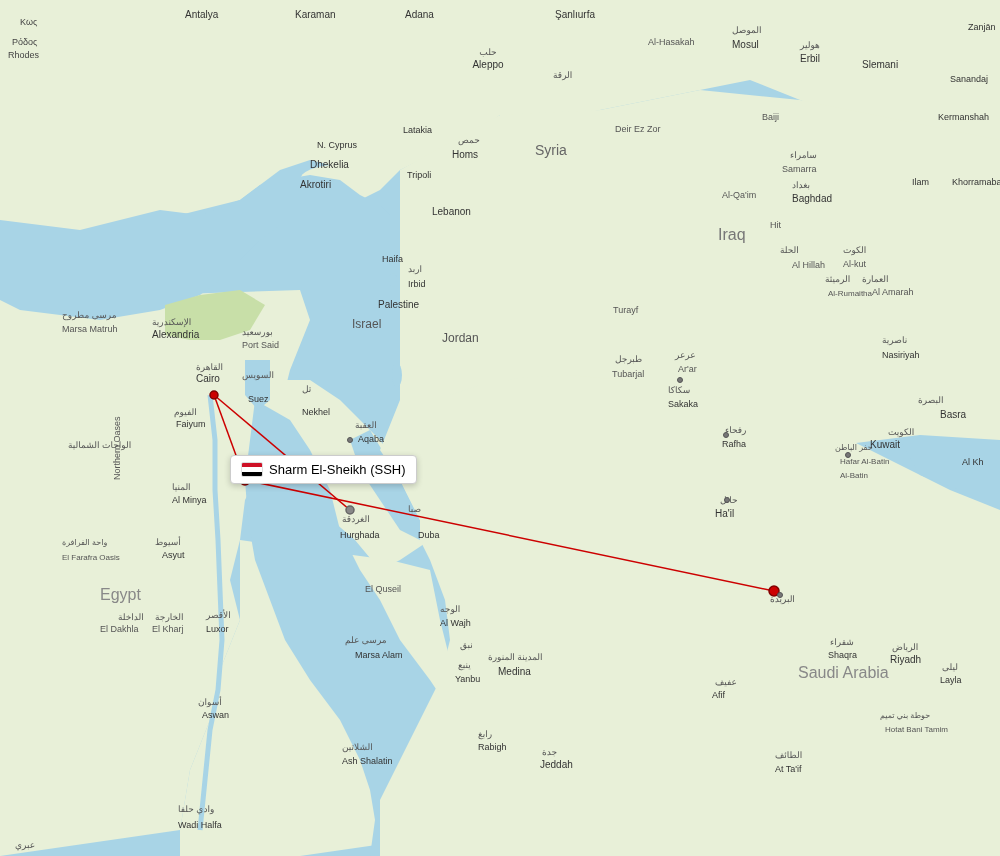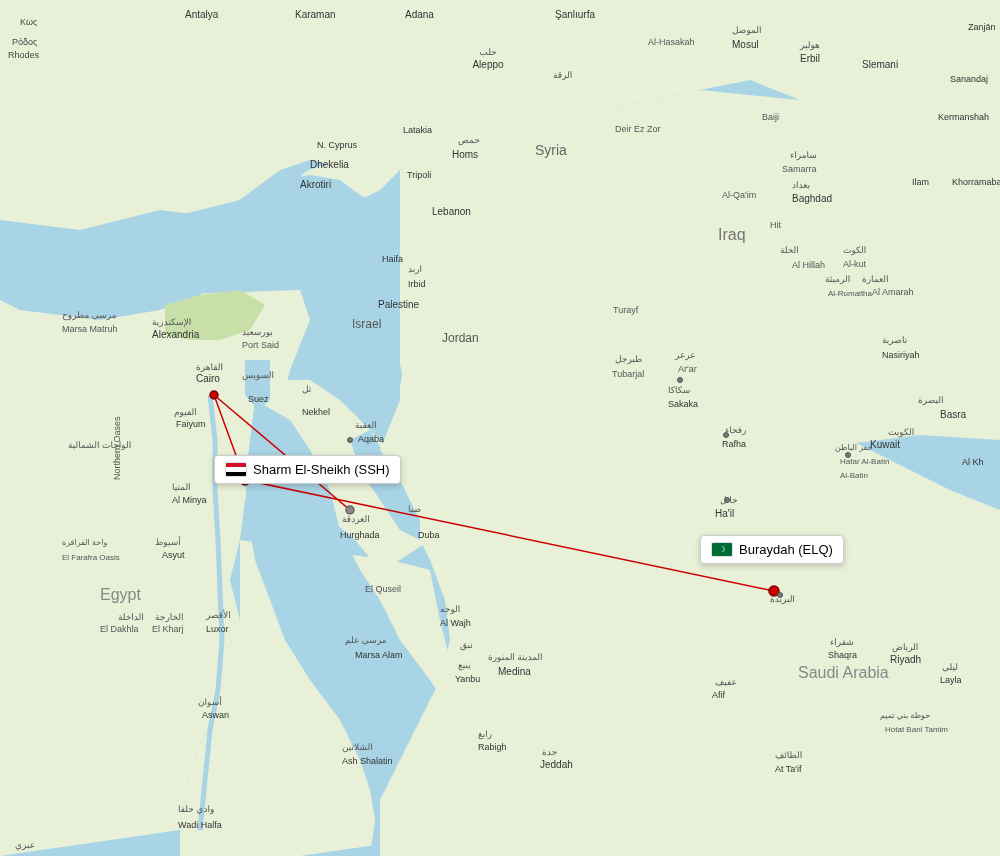--- a/index.html
+++ b/index.html
@@ -59,21 +59,21 @@
       justify-content: center;
     }
 
     .flag-sa::after {
       content: '☽';
       color: white;
       font-size: 8px;
     }
 
     #label-ssh {
-      left: 214px;
+      left: 230px;
       top: 455px;
       text-align: right;
     }
 
     #label-elq {
       left: 700px;
       top: 535px;
     }
   </style>
 </head>
@@ -282,17 +282,13 @@
     <circle cx="727" cy="500" r="2.5" fill="#777" stroke="#555" stroke-width="1"></circle>
     <circle cx="848" cy="455" r="2.5" fill="#777" stroke="#555" stroke-width="1"></circle>
     <circle cx="780" cy="595" r="2.5" fill="#777" stroke="#555" stroke-width="1"></circle>
   </svg>
 
   <div class="airport-label" id="label-ssh">
     <div class="flag flag-eg"></div>
     <span>Sharm El-Sheikh (SSH)</span>
   </div>
 
-  <div class="airport-label" id="label-elq">
-    <div class="flag flag-sa"></div>
-    <span>Buraydah (ELQ)</span>
-  </div>
 </div>
 
 </body></html>

